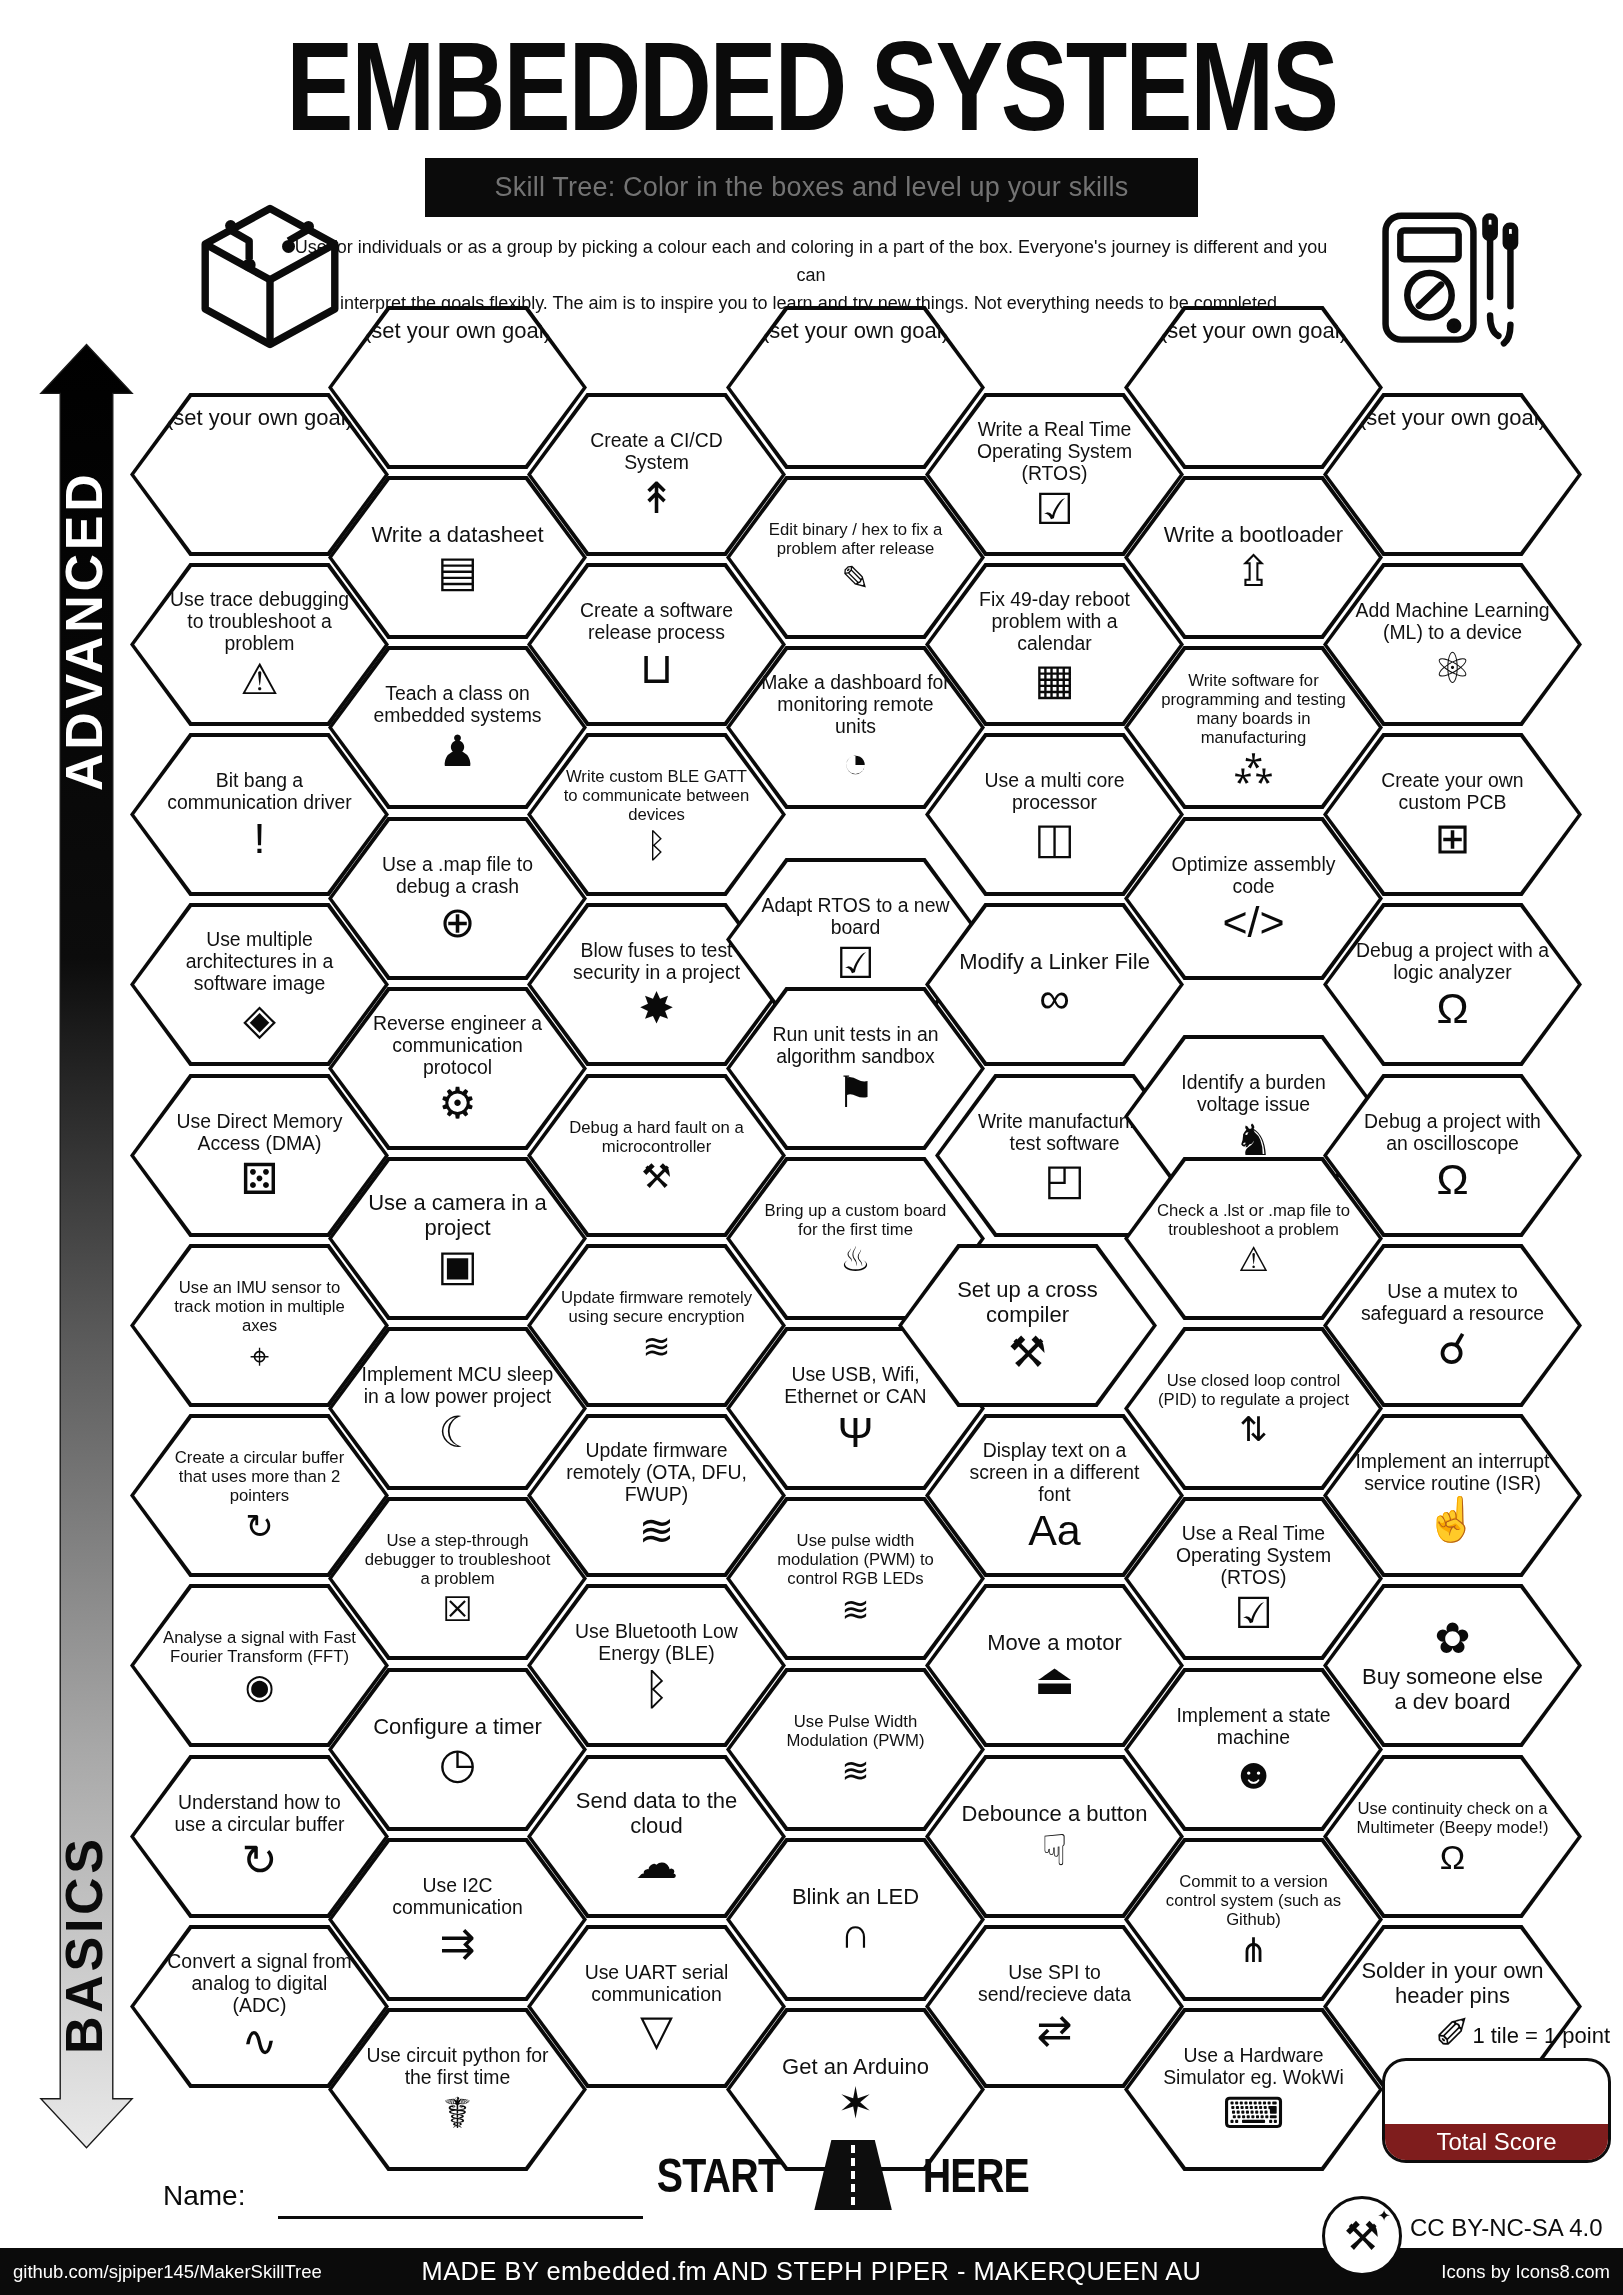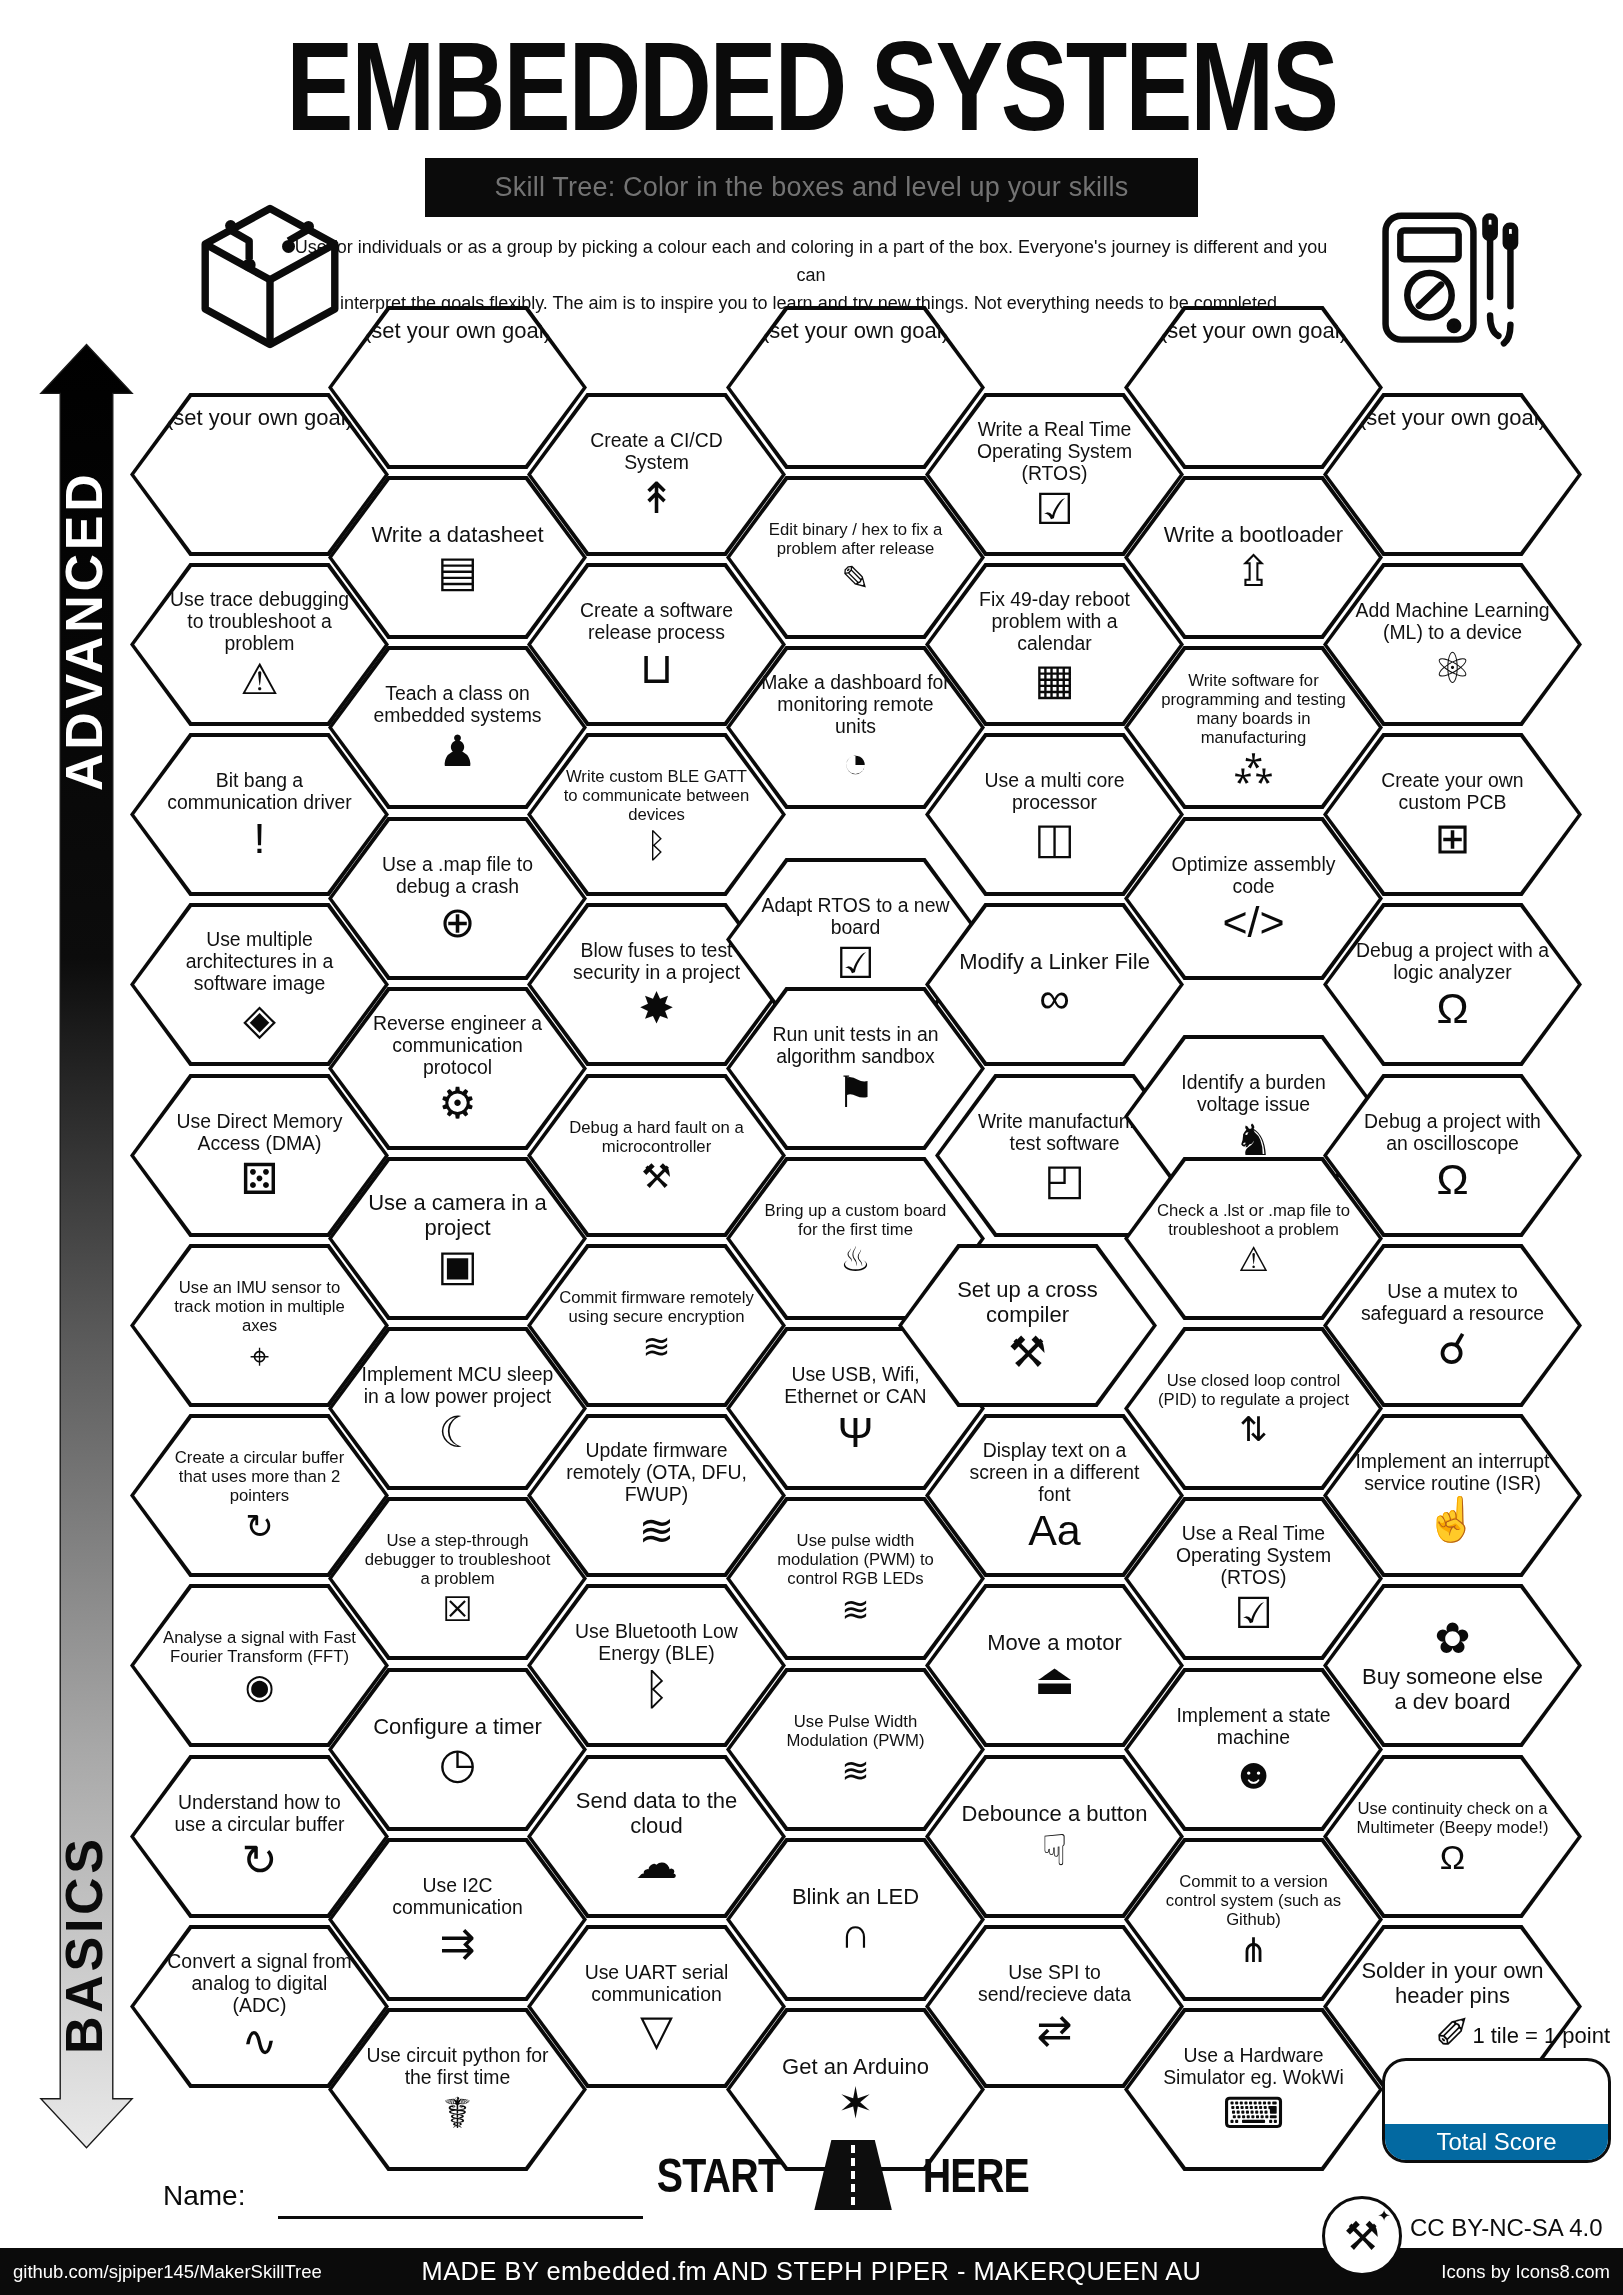--- a/index.html
+++ b/index.html
@@ -53,21 +53,21 @@
     clip-path:polygon(22% 0,78% 0,100% 100%,0 100%);}
   .road::after{content:"";position:absolute;left:50%;top:4.6px;bottom:4.6px;width:0;
     border-left:4.6px dashed #fff;transform:translateX(-50%);}
 
   
   .name-row{position:absolute;left:163px;top:2180px;font-size:28px;}
   .name-line{position:absolute;left:278px;top:2216px;width:365px;border-bottom:3.7px solid #0b0b0b;}
   .tile-note{position:absolute;left:1406px;top:2023px;width:204px;text-align:right;font-size:22px;}
   .score-box{position:absolute;left:1382px;top:2058px;width:229px;height:105px;
     background:#fff;border:3.7px solid #0d0d0d;border-radius:24px;box-sizing:border-box;overflow:hidden;}
-  .score-strip{position:absolute;left:0;right:0;bottom:0;height:36px;background:#0369a1;
+  .score-strip{position:absolute;left:0;right:0;bottom:0;height:36px;background:#7f1d1d;
     display:flex;align-items:center;justify-content:center;}
   .score-strip span{color:#fff;font-size:24px;}
   .cc-badge{position:absolute;left:1322px;top:2196px;width:80px;height:80px;border-radius:50%;
     background:#fff;border:3.7px solid #0b0b0b;box-sizing:border-box;z-index:5;
     display:flex;align-items:center;justify-content:center;}
   .cc-badge .glyph{font-size:40px;}
   .cc-badge .spark{position:absolute;right:8.3px;top:7.4px;font-size:15.7px;}
   .cc-text{position:absolute;left:1410px;top:2214px;font-size:24px;white-space:nowrap;}
 
   
@@ -317,21 +317,21 @@
       <div class="hex" style="left: 527px; top: 1074px;">
         <div class="hex-in"></div>
         <div class="hex-content">
           <div class="hex-label s">Debug a hard fault on a microcontroller</div>
           <div class="hex-icon small">⚒</div>
         </div>
       </div>
       <div class="hex" style="left: 527px; top: 1244px;">
         <div class="hex-in"></div>
         <div class="hex-content">
-          <div class="hex-label s">Commit firmware remotely using secure encryption</div>
+          <div class="hex-label s">Update firmware remotely using secure encryption</div>
           <div class="hex-icon small">≋</div>
         </div>
       </div>
       <div class="hex" style="left: 527px; top: 1414px;">
         <div class="hex-in"></div>
         <div class="hex-content">
           <div class="hex-label">Update firmware remotely (OTA, DFU, FWUP)</div>
           <div class="hex-icon">≋</div>
         </div>
       </div>

